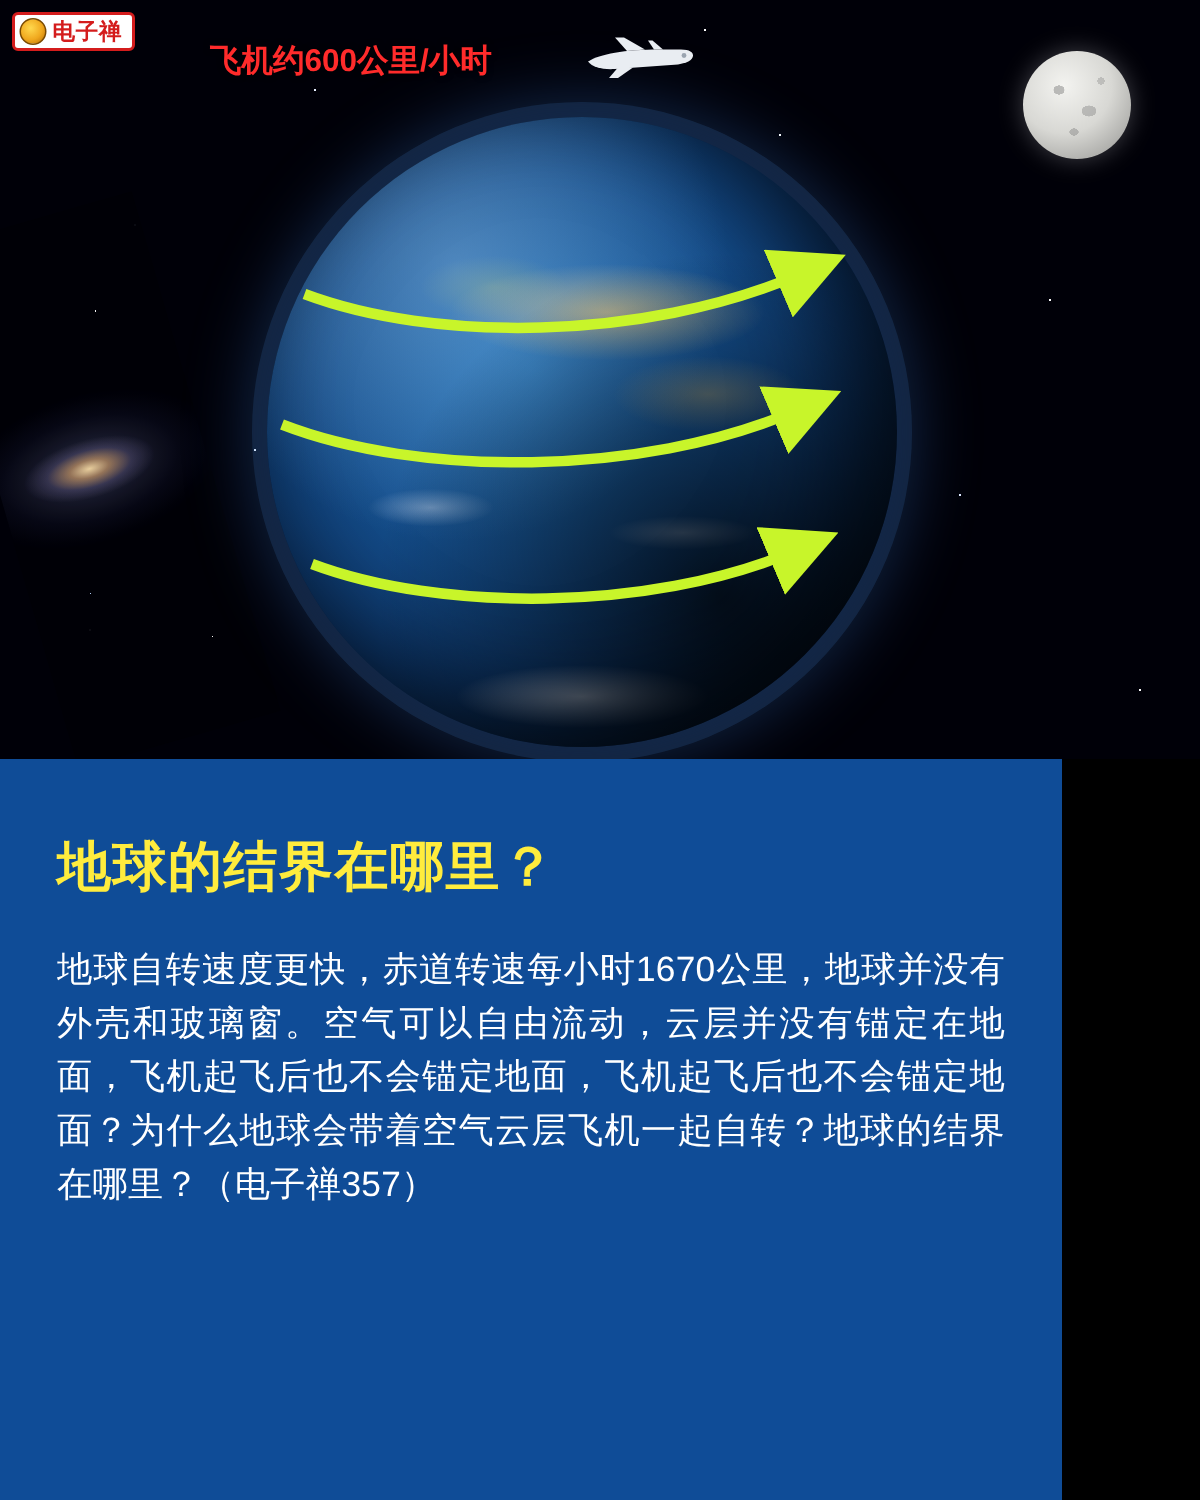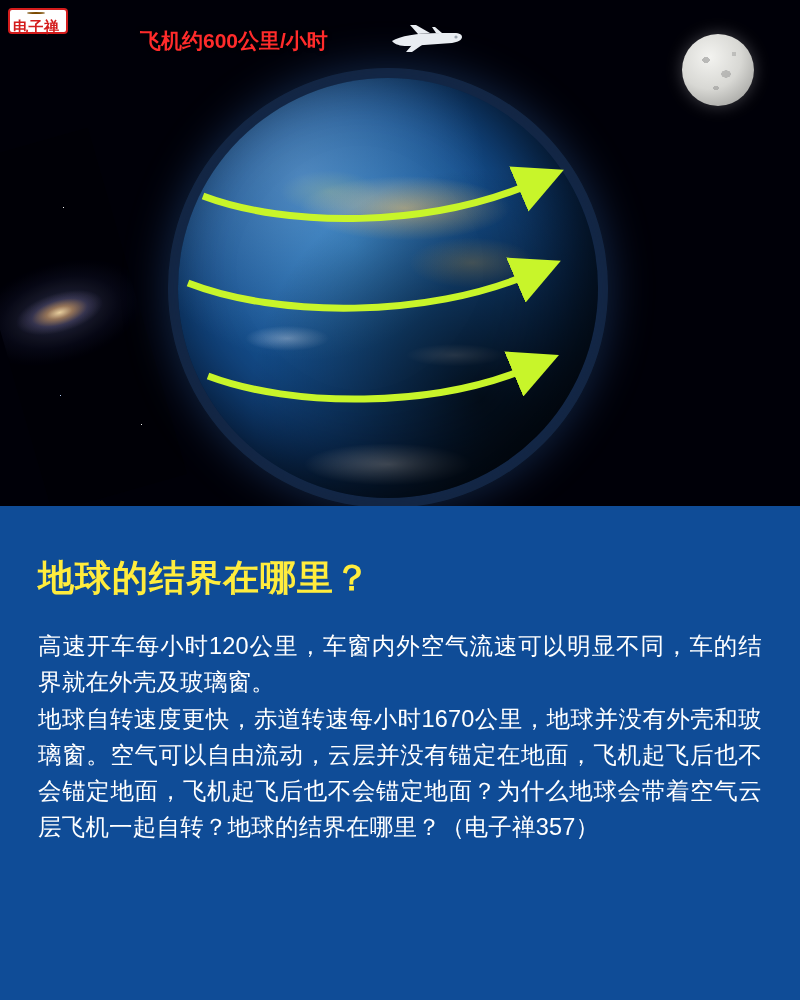--- a/index.html
+++ b/index.html
@@ -150,42 +150,41 @@
     left: 8px; top: 8px;
     display: flex;
     align-items: center;
     gap: 4px;
     background: #ffffff;
     border: 2px solid #d41c1c;
     border-radius: 4px;
     padding: 2px 6px 2px 3px;
     height: 26px;
     box-sizing: border-box;
-    flex-direction: column;
   }
   .logo-mark {
     width: 18px; height: 18px;
     border-radius: 50%;
     background: radial-gradient(circle at 40% 36%, #ffd84d 0%, #f0a81e 55%, #b46a00 100%);
     border: 1px solid #7a4a00;
     box-sizing: border-box;
   }
   .logo-text {
     color: #d41c1c;
     font-size: 15px;
     font-weight: 700;
     letter-spacing: 0.5px;
   }
 
   
   .panel {
     position: absolute;
     left: 0;
     top: 506px;
-    width: 800px;
+    width: 708px;
     height: 494px;
     background: #0f4c97;
     box-sizing: border-box;
     padding: 48px 38px 0 38px;
   }
   .panel-title {
     color: #ffec3d;
     font-size: 36px;
     font-weight: 700;
     letter-spacing: 1px;
@@ -239,18 +238,17 @@
 
     <div class="logo">
       <div class="logo-mark"></div>
       <div class="logo-text">电子禅</div>
     </div>
   </div>
 
   <div class="panel">
     <h1 class="panel-title">地球的结界在哪里？</h1>
     <div class="panel-body">
-      <p>高速开车每小时120公里，车窗内外空气流速可以明显不同，车的结界就在外壳及玻璃窗。</p>
       <p>地球自转速度更快，赤道转速每小时1670公里，地球并没有外壳和玻璃窗。空气可以自由流动，云层并没有锚定在地面，飞机起飞后也不会锚定地面，飞机起飞后也不会锚定地面？为什么地球会带着空气云层飞机一起自转？地球的结界在哪里？（电子禅357）</p>
     </div>
   </div>
 
 </div>
 
 </body></html>

